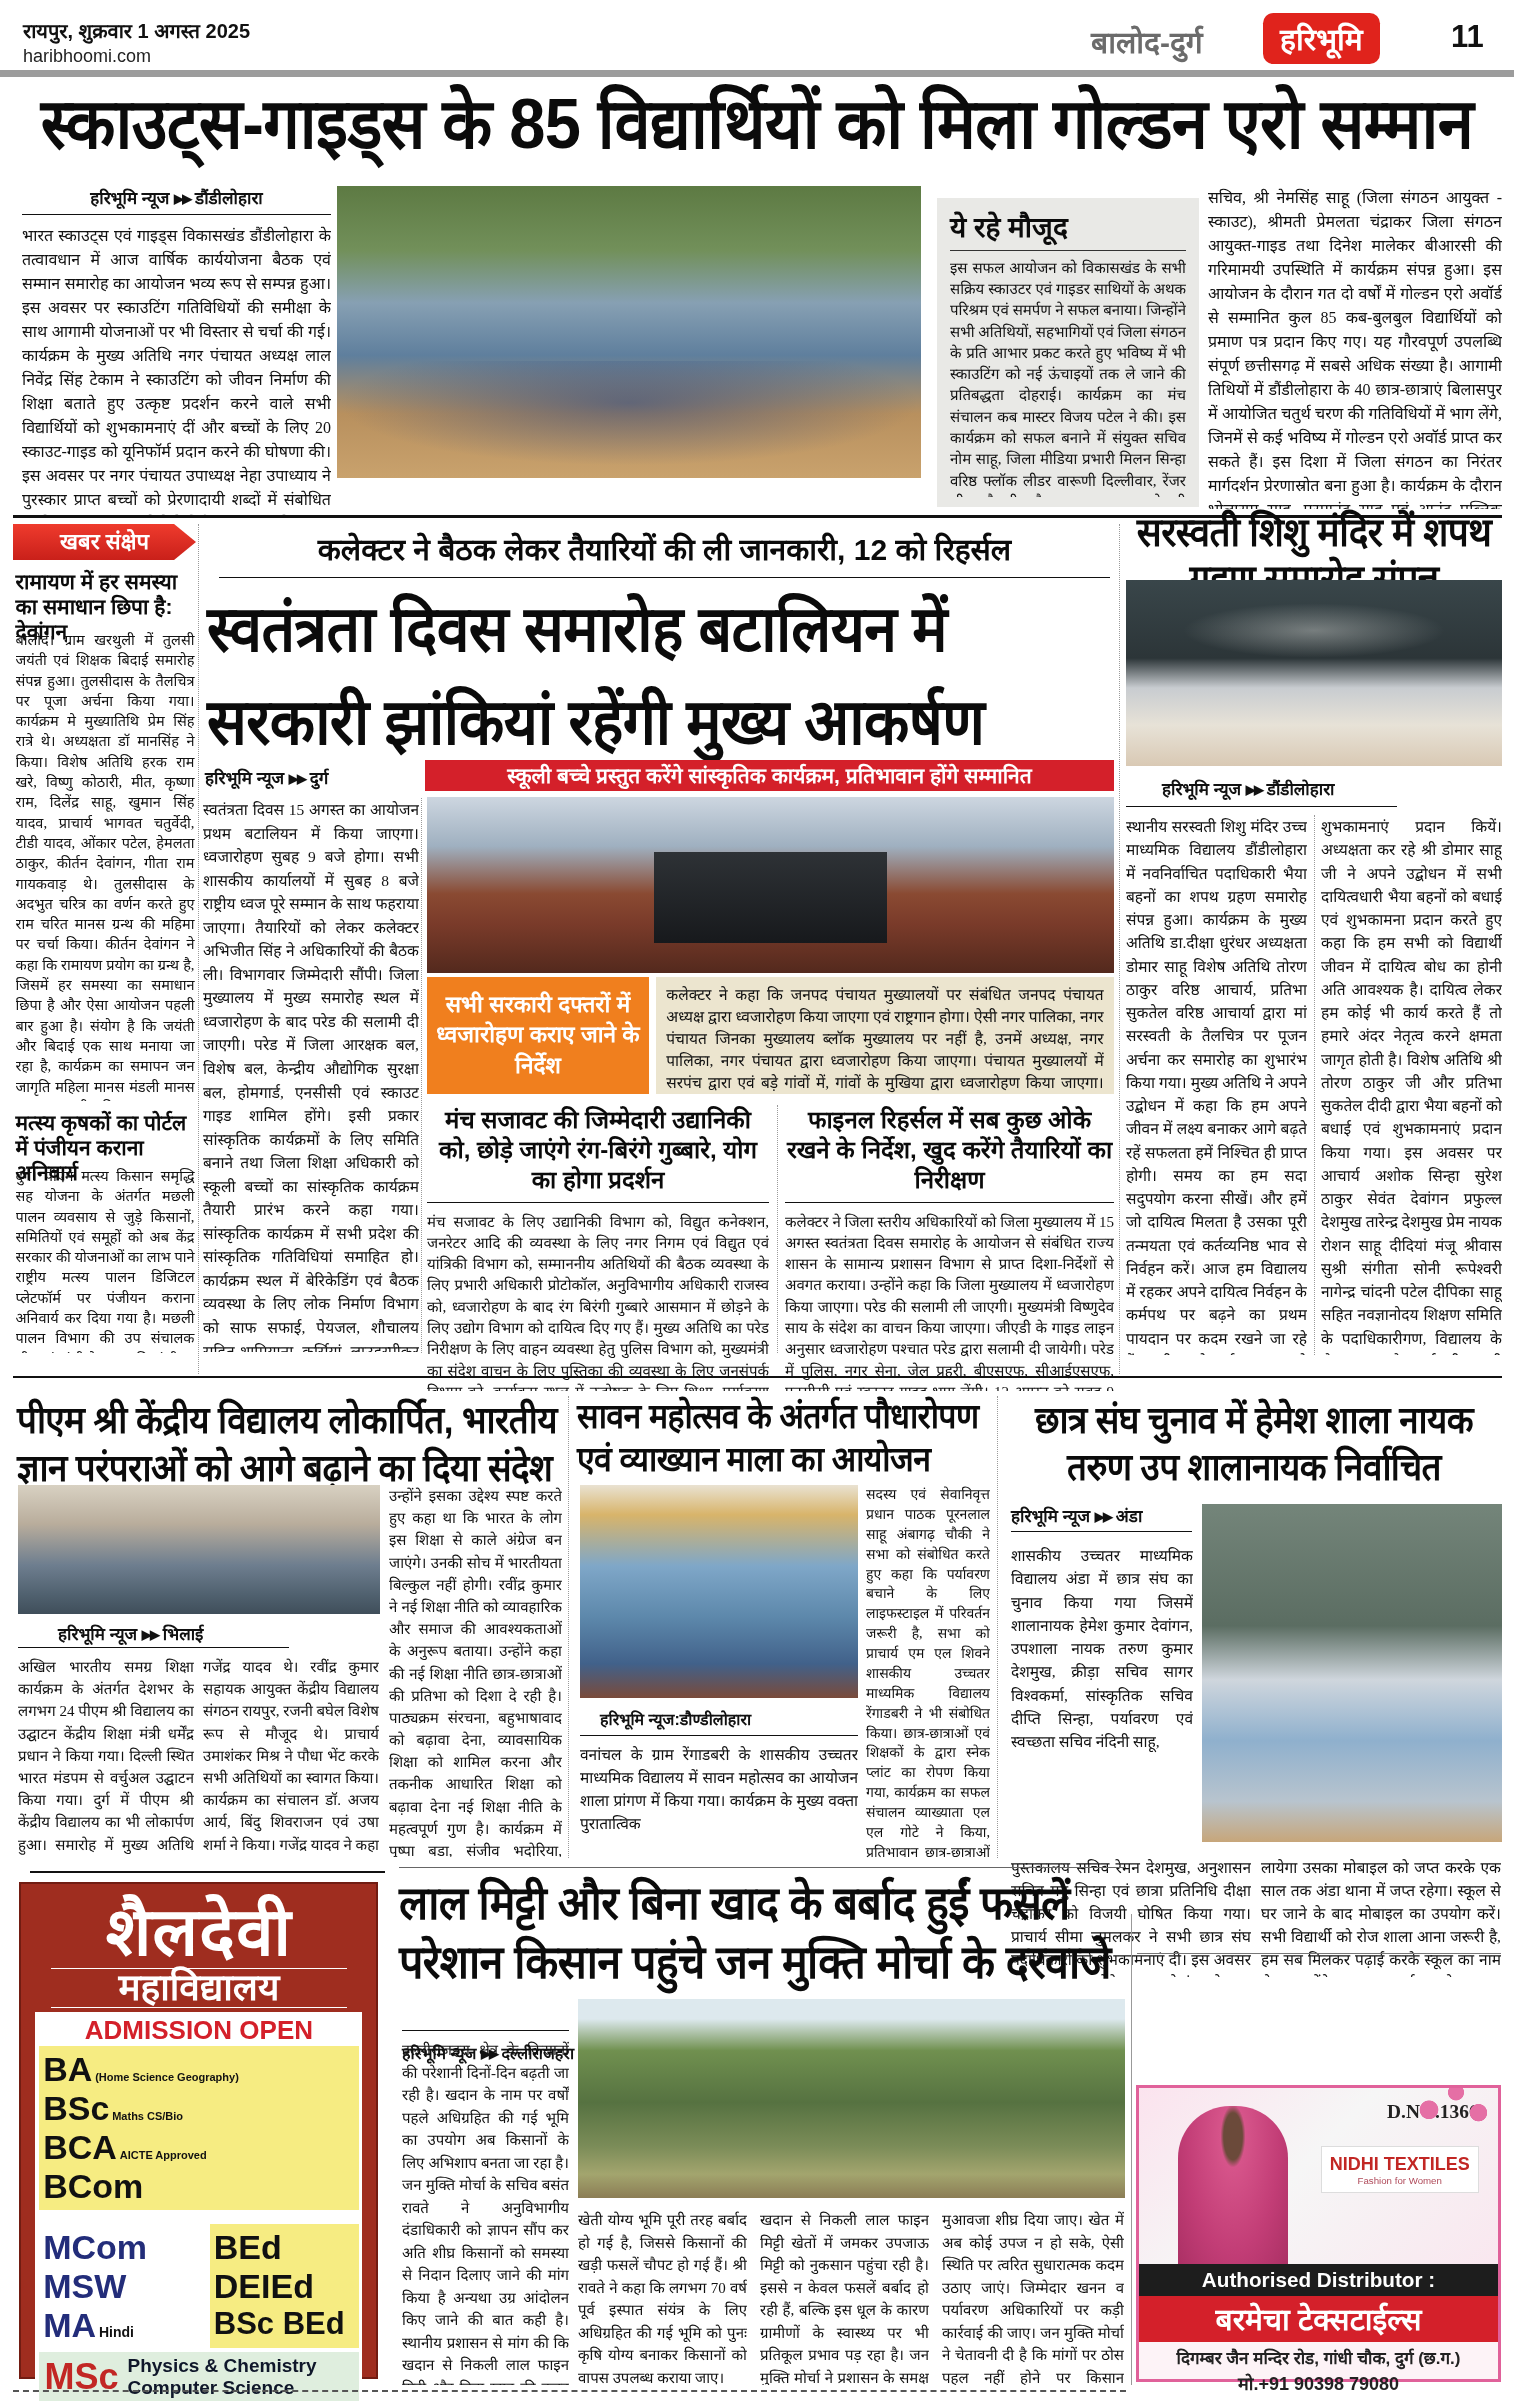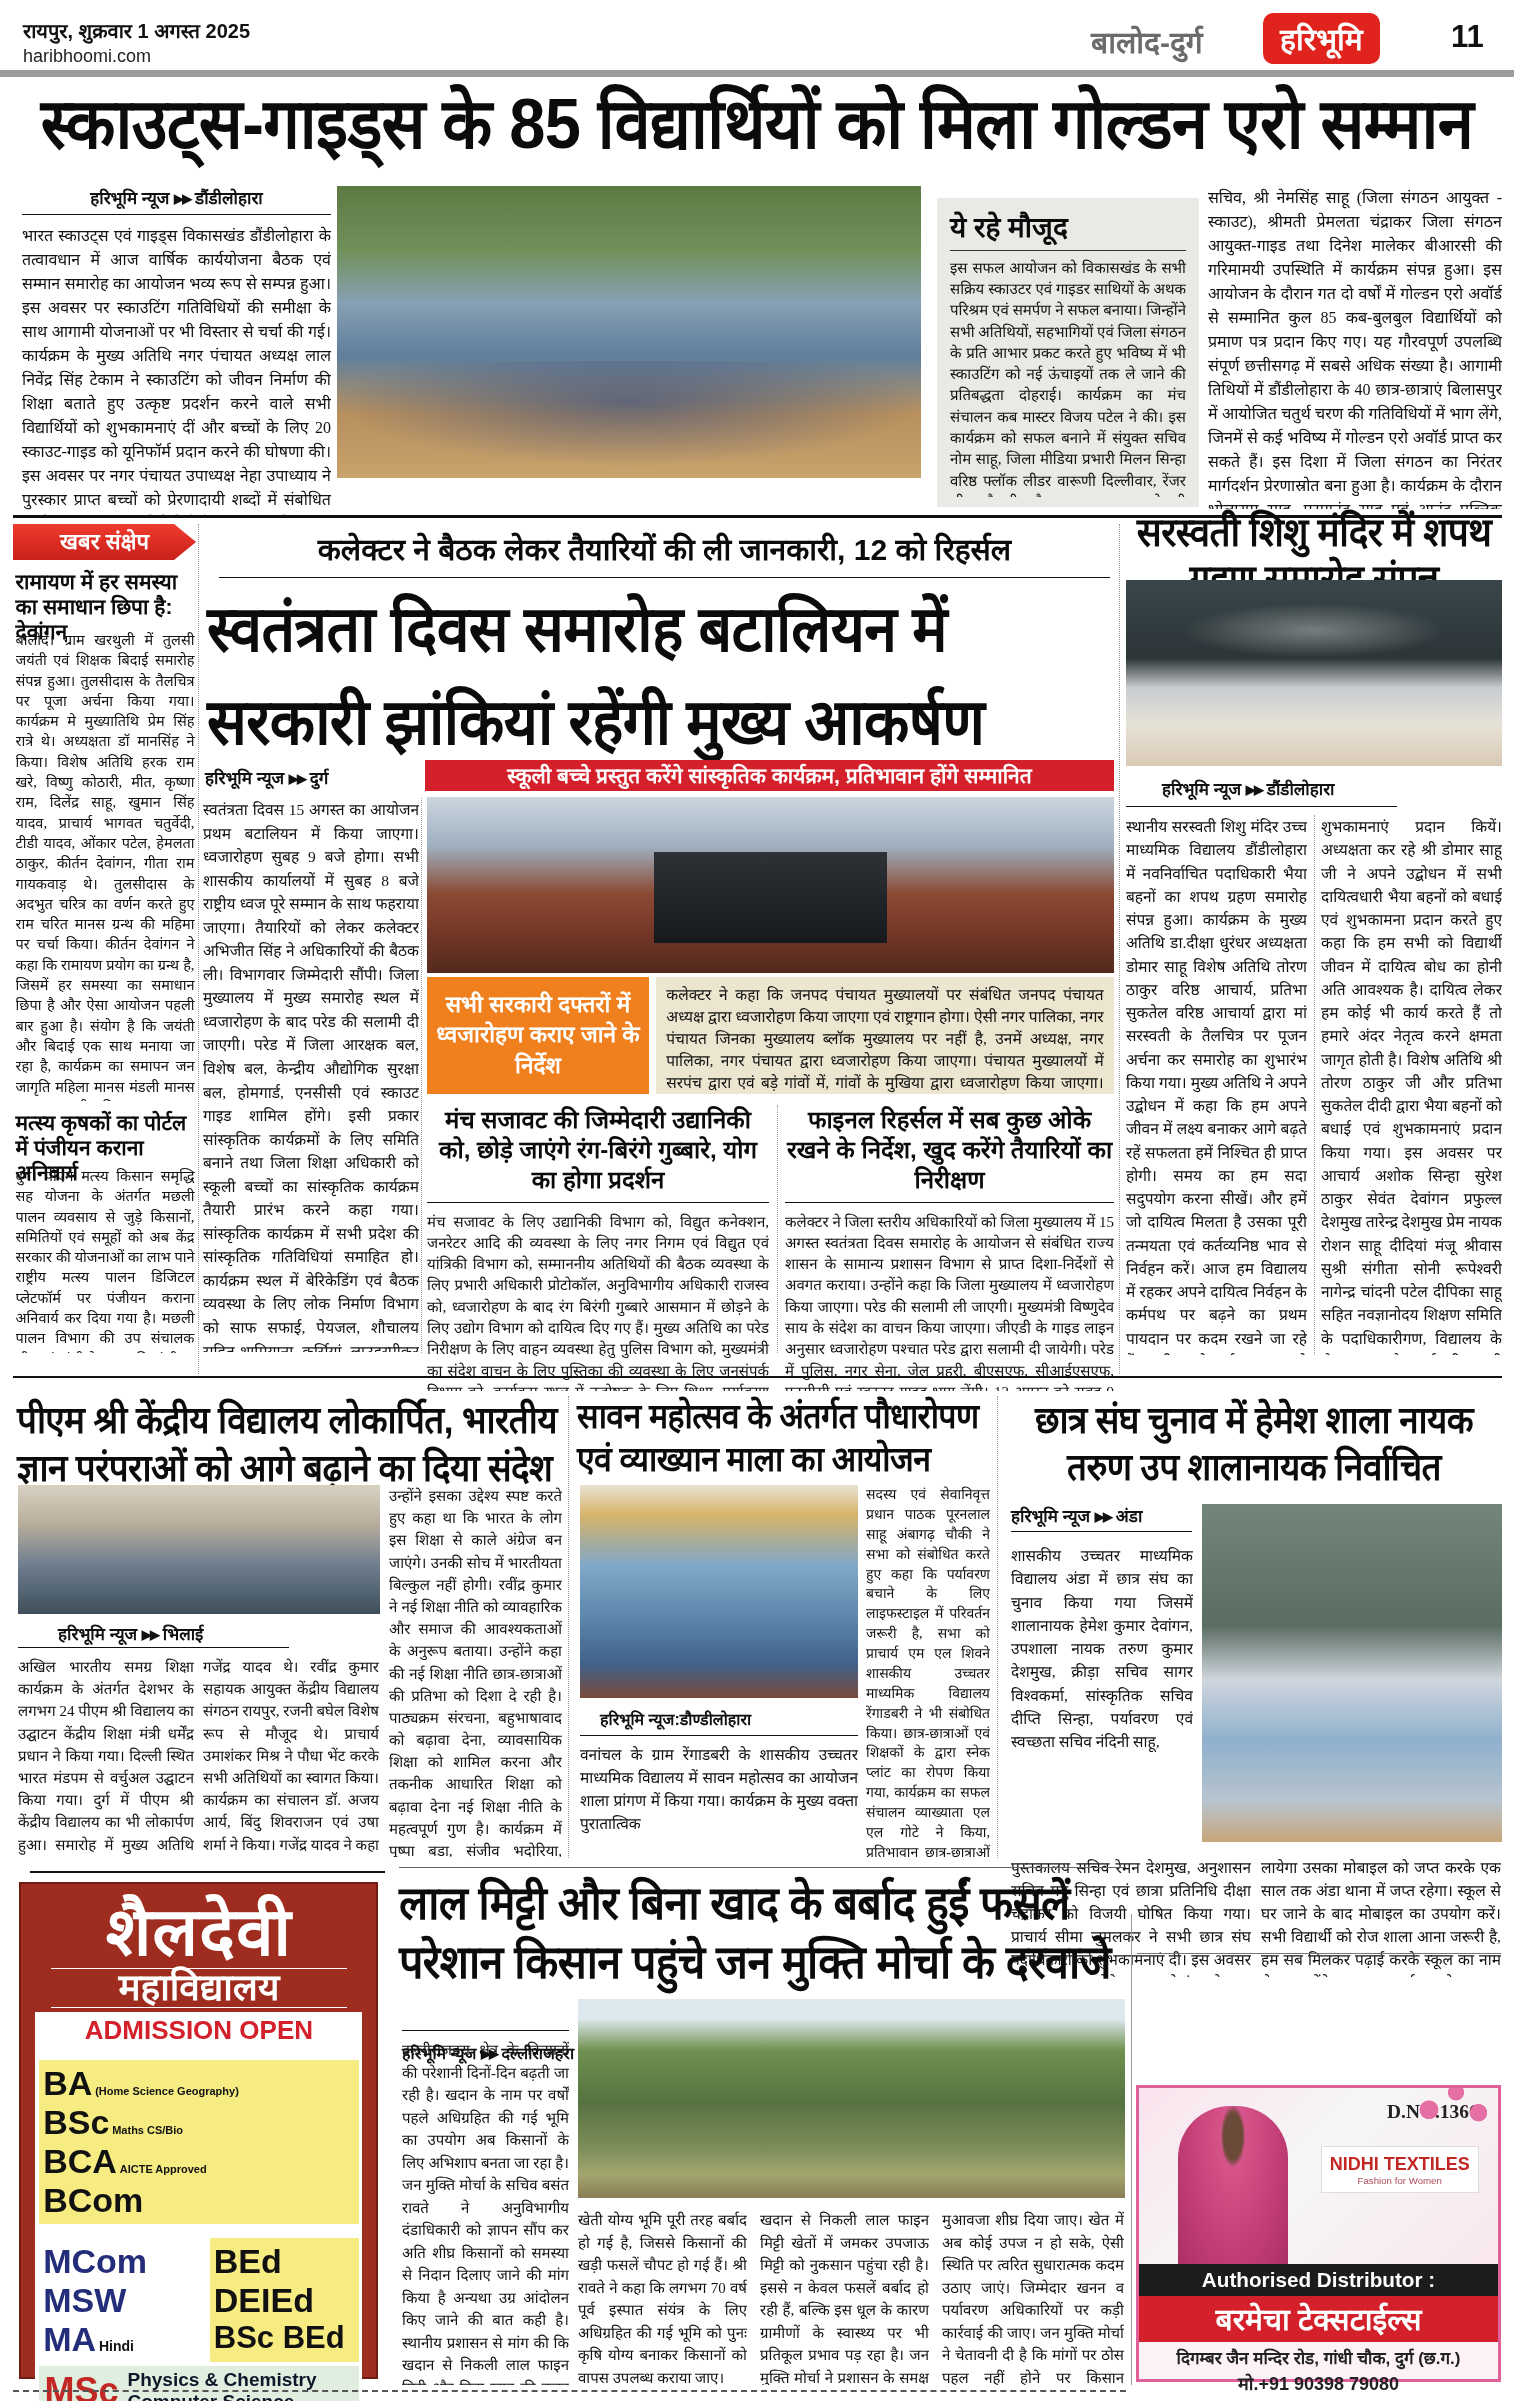--- a/index.html
+++ b/index.html
@@ -156,21 +156,21 @@
   <div class="abs body" style="left:1011px;top:1544px;width:182px;height:301px;font-size:15.5px;line-height:1.5;">शासकीय उच्चतर माध्यमिक विद्यालय अंडा में छात्र संघ का चुनाव किया गया जिसमें शालानायक हेमेश कुमार देवांगन, उपशाला नायक तरुण कुमार देशमुख, क्रीड़ा सचिव सागर विश्वकर्मा, सांस्कृतिक सचिव दीप्ति सिन्हा, पर्यावरण एवं स्वच्छता सचिव नंदिनी साहू,</div>
   <div class="abs body" style="left:1011px;top:1857px;width:240px;height:120px;font-size:15.5px;line-height:1.48;">पुस्तकालय सचिव रेमन देशमुख, अनुशासन सचिव मनु सिन्हा एवं छात्रा प्रतिनिधि दीक्षा चंद्राकर को विजयी घोषित किया गया। प्राचार्य सीमा जुमलकर ने सभी छात्र संघ पदाधिकारी को शुभकामनाएं दी। इस अवसर पर शालानायक हेमेश कुमार देवांगन ने कहा कि सभी विद्यार्थी ध्यान देवे शाला प्रगणा में मोबाइल पकड़ के नई आना है। जो विद्यार्थी मोबाइल</div>
   <div class="abs body" style="left:1261px;top:1857px;width:240px;height:120px;font-size:15.5px;line-height:1.48;">लायेगा उसका मोबाइल को जप्त करके एक साल तक अंडा थाना में जप्त रहेगा। स्कूल से घर जाने के बाद मोबाइल का उपयोग करें। सभी विद्यार्थी को रोज शाला आना जरूरी है, हम सब मिलकर पढ़ाई करके स्कूल का नाम रोशन करेंगे अच्छा पढ़ाई करके अच्छा रिजल्ट लाकर दिखायेंगे। तभी हमारा शाला का नाम रोशन होगा।</div>
 
   <div class="abs rule" style="left:30px;top:1871px;width:355px;height:1.9px;"></div>
   <div class="abs sans" style="left:19.4px;top:1882px;width:359px;height:497px;background:#9f2d1f;border:2.6px solid #711c12;box-sizing:border-box;padding:14px;">
     <div style="font-weight:700;font-size:67px;color:#fff;text-align:center;line-height:1.0;letter-spacing:1.3px;">शैलदेवी</div>
     <div style="font-weight:700;font-size:37px;color:#fff;text-align:center;line-height:1.05;border-top:1.9px solid #fff;border-bottom:1.9px solid #fff;margin:2.6px 15.5px;">महाविद्यालय</div>
     <div style="background:#fff;margin-top:3.9px;padding:2.6px 3.9px 5.2px;">
       <div style="color:#d4202a;font-weight:700;font-size:26px;text-align:center;">ADMISSION OPEN</div>
-      <div style="display:flex;gap:3.9px;margin-top:14px;">
+      <div style="display:flex;gap:3.9px;margin-top:0;">
         <div style="flex:1;background:#f6ec82;padding:3.9px;">
           <div><span style="font-weight:700;font-size:34px;">BA</span> <span style="font-weight:700;font-size:11px;">(Home Science Geography)</span></div>
           <div><span style="font-weight:700;font-size:34px;">BSc</span> <span style="font-weight:700;font-size:11px;">Maths CS/Bio</span></div>
           <div><span style="font-weight:700;font-size:34px;">BCA</span> <span style="font-weight:700;font-size:11px;">AICTE Approved</span></div>
           <div><span style="font-weight:700;font-size:34px;">BCom</span></div>
         </div>
       </div>
       <div style="display:flex;gap:22px;margin-top:14px;">
         <div style="flex:1;padding:3.9px;color:#232d7a;">
           <div style="font-weight:700;font-size:34px;">MCom</div>

